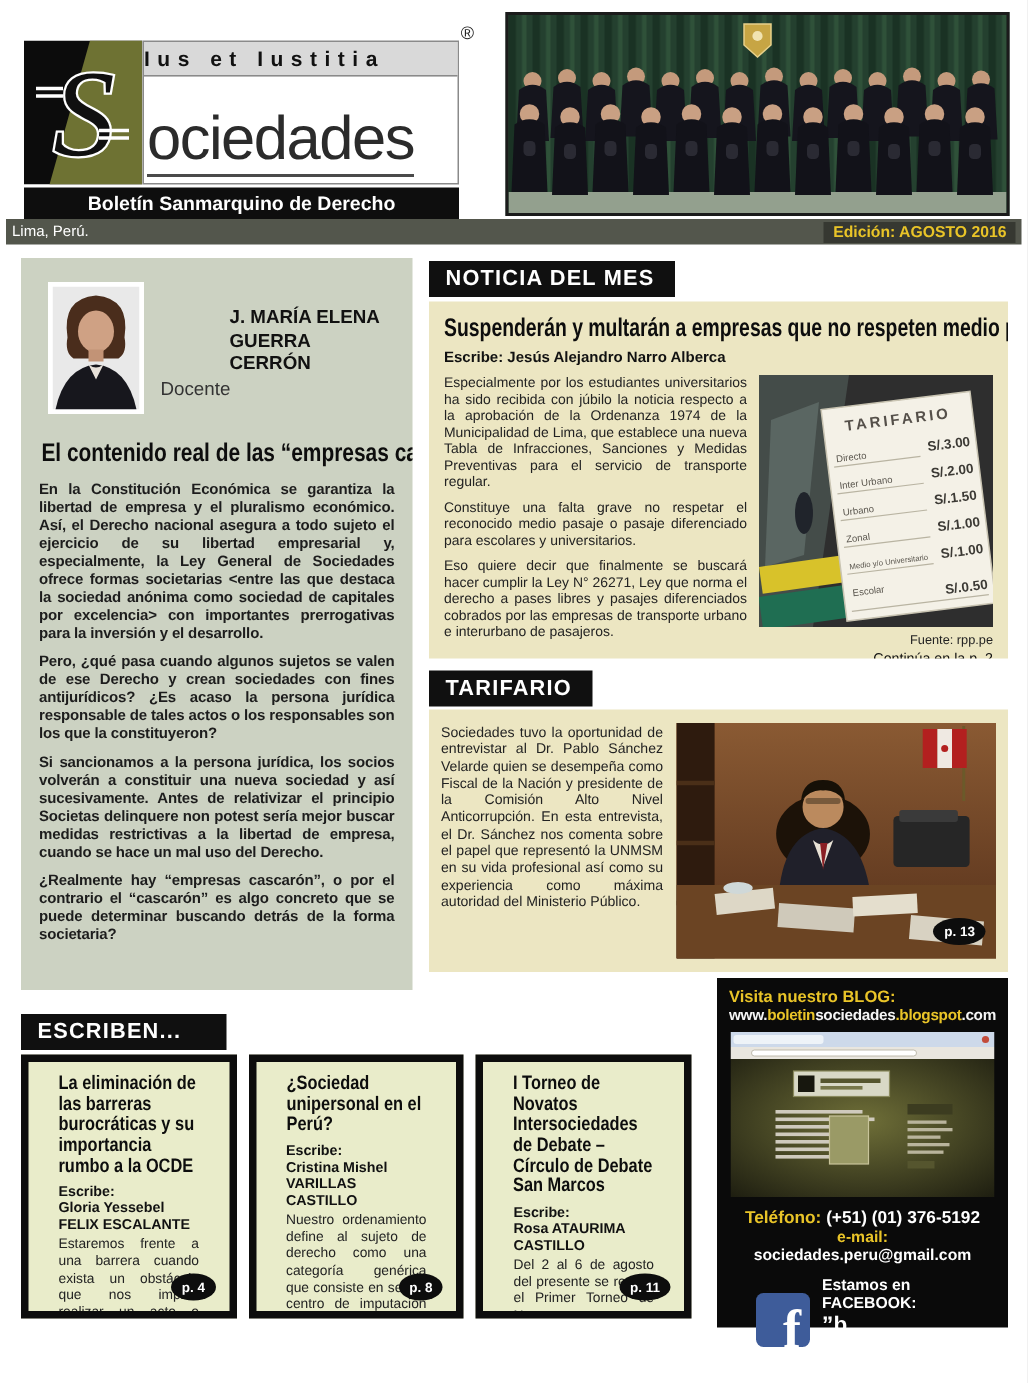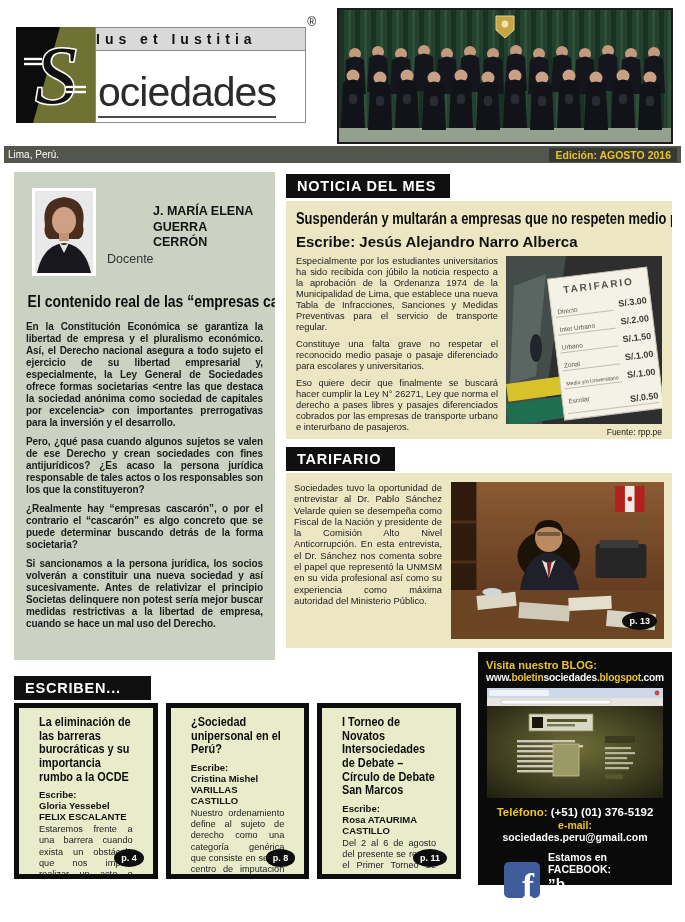--- a/index.html
+++ b/index.html
@@ -53,21 +53,21 @@
   .sec-bar { position:absolute; background:#101010; color:#fff; font-weight:bold;
              font-size:14.5px; letter-spacing:0.8px; padding:4px 14px 4px 11px; }
   .sec-noticia { left:286px; top:174px; }
   .sec-entrevista { left:286px; top:447px; }
   .sec-escriben { left:14px; top:676px; padding-right:30px; }
 
   .noticia-panel { position:absolute; left:286px; top:201px; width:386px; height:238px;
              background:#ece6c2; padding:8px 10px 6px; overflow:hidden; }
   .headline { font-size:17px; font-weight:bold; color:#0d0d0d; white-space:nowrap;
              transform:scaleX(0.76); transform-origin:0 50%; width:132%; }
-  .byline { font-size:15px; font-weight:bold; color:#111; margin:4px 0 6px; }
+  .byline { font-size:10px; font-weight:bold; color:#111; margin:4px 0 6px; }
   .nbody { display:flex; gap:8px; }
   .ntext { width:202px; flex:0 0 202px; }
   .ntext p { font-size:9.3px; color:#222; text-align:justify; line-height:1.18; margin-bottom:6px; }
   .nphoto-wrap { flex:1; }
   .nphoto { width:156px; height:168px; overflow:hidden; background:#2b2b2b; }
   .nphoto svg { display:block; width:100%; height:100%; }
   .credit { text-align:right; font-size:8.5px; color:#222; margin-top:3px; }
   .continua { text-align:right; font-size:9.5px; color:#111; margin-top:3px; }
 
   .entrevista-panel { position:absolute; left:286px; top:473px; width:386px; height:175px;
@@ -126,20 +126,21 @@
         <line x1="50" y1="65" x2="70" y2="65" stroke="#ffffff" stroke-width="2.4"></line>
       </svg>
       <div class="logo-right">
         <div class="motto-bar">Ius et Iustitia</div>
         <div class="ociedades-box">
           <span>ociedades</span>
         </div>
       </div>
       <div class="reg-mark">®</div>
     </div>
+    <div class="boletin-bar">Boletín Sanmarquino de Derecho</div>
   </div>
 
   <div class="group-photo">
     <svg viewBox="0 0 332 132" preserveAspectRatio="none" aria-hidden="true">
       <defs>
         <pattern id="curtain" width="16" height="132" patternUnits="userSpaceOnUse">
           <rect width="16" height="132" fill="#24402f"></rect>
           <rect width="5" height="132" fill="#1a3224"></rect>
           <rect x="9" width="3" height="132" fill="#2f5139"></rect>
         </pattern>
@@ -212,22 +213,22 @@
       <div class="prof-text">
         <div class="prof-name">J. MARÍA ELENA</div>
         <div class="prof-name">GUERRA CERRÓN</div>
         <div class="prof-role">Docente</div>
       </div>
     </div>
     <div class="lead-title">El contenido real de las “empresas cascarón”</div>
     <div class="lead-body">
       <p>En la Constitución Económica se garantiza la libertad de empresa y el pluralismo económico. Así, el Derecho nacional asegura a todo sujeto el ejercicio de su libertad empresarial y, especialmente, la Ley General de Sociedades ofrece formas societarias &lt;entre las que destaca la sociedad anónima como sociedad de capitales por excelencia&gt; con importantes prerrogativas para la inversión y el desarrollo.</p>
       <p>Pero, ¿qué pasa cuando algunos sujetos se valen de ese Derecho y crean sociedades con fines antijurídicos? ¿Es acaso la persona jurídica responsable de tales actos o los responsables son los que la constituyeron?</p>
+      <p>Si sancionamos a la persona jurídica, los socios volverán a constituir una nueva sociedad y así sucesivamente. Antes de relativizar el principio Societas delinquere non potest sería mejor buscar medidas restrictivas a la libertad de empresa, cuando se hace un mal uso del Derecho.</p>
       <p>¿Realmente hay “empresas cascarón”, o por el contrario el “cascarón” es algo concreto que se puede determinar buscando detrás de la forma societaria?</p>
-      <p>Si sancionamos a la persona jurídica, los socios volverán a constituir una nueva sociedad y así sucesivamente. Antes de relativizar el principio Societas delinquere non potest sería mejor buscar medidas restrictivas a la libertad de empresa, cuando se hace un mal uso del Derecho.</p>
     </div>
   </div>
 
   <div class="sec-bar sec-noticia">NOTICIA DEL MES</div>
   <div class="noticia-panel">
     <div class="headline">Suspenderán y multarán a empresas que no respeten medio pasaje</div>
     <div class="byline">Escribe: Jesús Alejandro Narro Alberca</div>
     <div class="nbody">
       <div class="ntext">
         <p>Especialmente por los estudiantes universitarios ha sido recibida con júbilo la noticia respecto a la aprobación de la Ordenanza 1974 de la Municipalidad de Lima, que establece una nueva Tabla de Infracciones, Sanciones y Medidas Preventivas para el servicio de transporte regular.</p>

